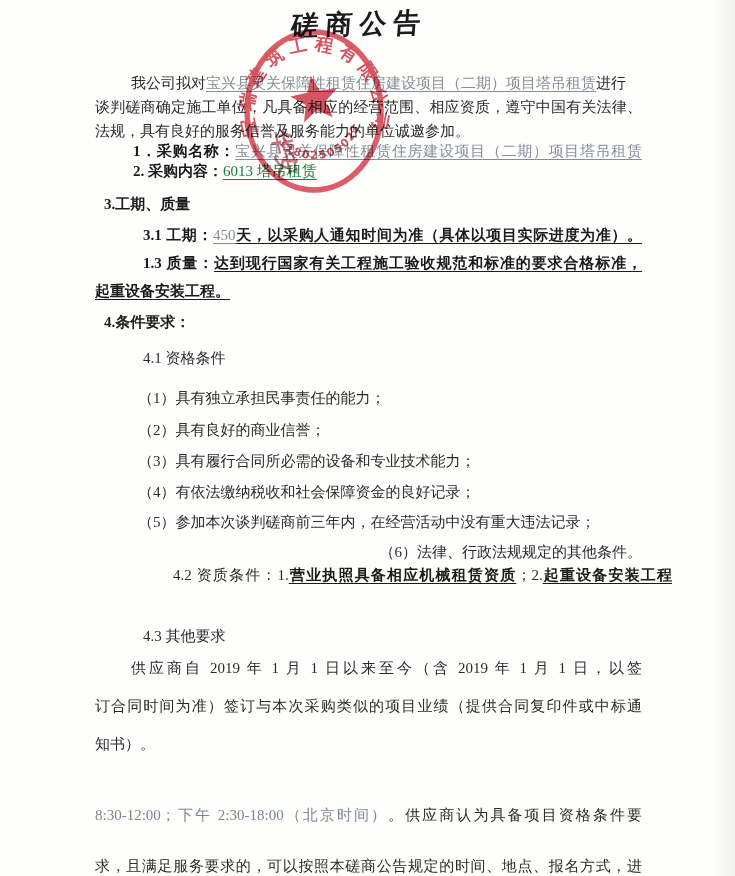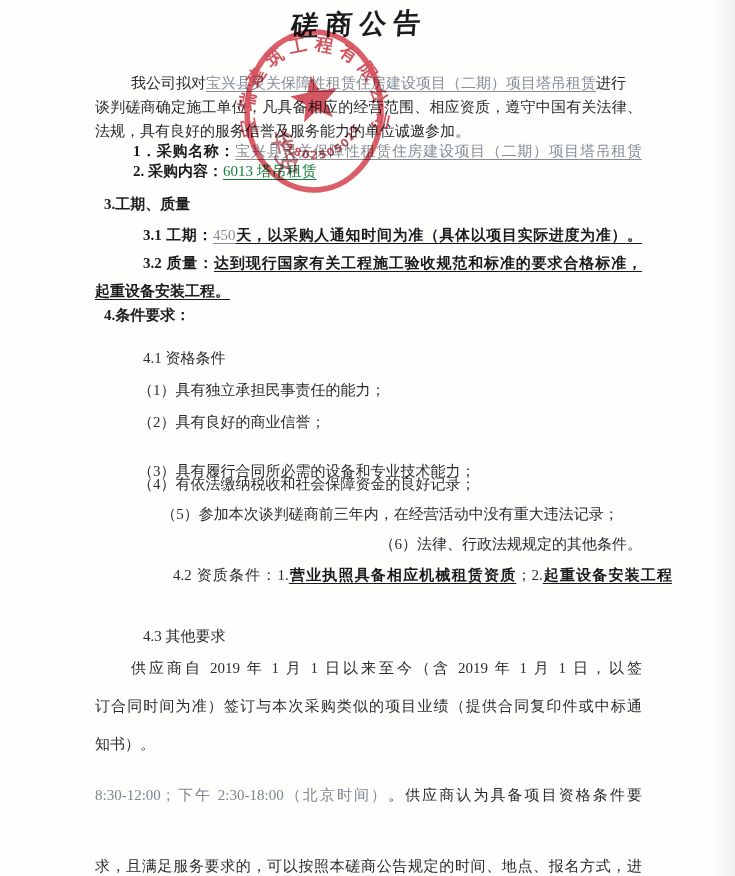--- a/index.html
+++ b/index.html
@@ -14,21 +14,21 @@
   .title{
     position:absolute;top:6px;left:0;width:735px;text-align:center;
     font-size:27px;font-weight:700;letter-spacing:7px;color:#1b1b1e;
     transform:translateX(-8px) rotate(-1.5deg) skewX(-6deg);
   }
   .ln{position:absolute;font-size:15px;line-height:22px;white-space:normal;}
   .w-full{left:95px;width:547px;}
   .w-item{left:133px;width:509px;}
   .w-head{left:104px;width:538px;}
   .w-sub{left:143px;width:499px;}
-  .w-cond{left:138px;width:504px;}
+  .w-cond{left:138px;width:504px;margin-top:8px;}
   .j{text-align:justify;text-align-last:justify;}
   .ind{text-indent:36px;}
   .b{font-weight:700;color:#1a1b1d;}
   .u{text-decoration:underline;text-underline-offset:3px;}
   .gray{color:#868d97;}
   .gray2{color:#7e858f;}
   .darkfill{color:#15803d;text-align:right;}
   .sp{}
   .stamp{
     position:absolute;left:229px;top:26px;width:170px;height:170px;
@@ -53,46 +53,46 @@
   </div>
   <div class="ln w-item" style="top:160px;">
     <span class="b">2.  采购内容：</span><span class="u darkfill">6013 塔吊租赁</span>
   </div>
 
   <div class="ln w-head b" style="top:193px;">3.工期、质量</div>
   <div class="ln w-sub j" style="top:224px;">
     <span class="b">3.1 工期：</span><span class="u gray sp">450</span><span class="u b">天，以采购人通知时间为准（具体以项目实际进度为准）。</span>
   </div>
   <div class="ln w-sub j" style="top:252px;">
-    <span class="b">3.2 质量：</span><span class="u b">达到现行国家有关工程施工验收规范和标准的要求合格标准，</span>
+    <span class="b">1.3 质量：</span><span class="u b">达到现行国家有关工程施工验收规范和标准的要求合格标准，</span>
   </div>
   <div class="ln w-full" style="top:280px;">
     <span class="u b">起重设备安装工程。</span>
   </div>
 
-  <div class="ln w-head b" style="top:304px;">4.条件要求：</div>
+  <div class="ln w-head b" style="top:311px;">4.条件要求：</div>
   <div class="ln w-sub" style="top:347px;">4.1 资格条件</div>
 
   <div class="ln w-cond" style="top:379px;">（1）具有独立承担民事责任的能力；</div>
   <div class="ln w-cond" style="top:411px;">（2）具有良好的商业信誉；</div>
-  <div class="ln w-cond" style="top:460px;">（3）具有履行合同所必需的设备和专业技术能力；</div>
+  <div class="ln w-cond" style="top:442px;">（3）具有履行合同所必需的设备和专业技术能力；</div>
   <div class="ln w-cond" style="top:473px;">（4）有依法缴纳税收和社会保障资金的良好记录；</div>
-  <div class="ln w-cond" style="top:503px;text-align:center;">（5）参加本次谈判磋商前三年内，在经营活动中没有重大违法记录；</div>
+  <div class="ln w-cond" style="top:503px;">（5）参加本次谈判磋商前三年内，在经营活动中没有重大违法记录；</div>
   <div class="ln w-cond" style="top:533px;text-align:right;">（6）法律、行政法规规定的其他条件。</div>
 
   <div class="ln w-sub j" style="top:564px;margin-left:30px;">
     <span>4.2 资质条件：</span><span>1.</span><span class="u b">营业执照具备相应机械租赁资质</span><span>；2.</span><span class="u b">起重设备安装工程</span>
   </div>
 
   <div class="ln w-sub" style="top:625px;">4.3 其他要求</div>
   <div class="ln w-full ind j" style="top:657px;">供应商自 2019 年 1 月 1 日以来至今（含 2019 年 1 月 1 日，以签</div>
   <div class="ln w-full j" style="top:695px;">订合同时间为准）签订与本次采购类似的项目业绩（提供合同复印件或中标通</div>
   <div class="ln w-full" style="top:733px;">知书）。</div>
 
-  <div class="ln w-full j" style="top:784px;">
+  <div class="ln w-full j" style="top:804px;">
     <span class="gray2">8:30-12:00；下午 2:30-18:00（北京时间）</span><span>。供应商认为具备项目资格条件要</span>
   </div>
   <div class="ln w-full j" style="top:855px;">求，且满足服务要求的，可以按照本磋商公告规定的时间、地点、报名方式，进</div>
 
   <svg class="stamp" viewBox="0 0 170 170">
     <defs>
       <path id="arcName" d="M 35,120 A 61,61 0 1 1 135,120" fill="none"></path>
       <path id="arcNum" d="M 41.5,105.3 A 48,48 0 0 0 128.5,105.3" fill="none"></path>
     </defs>
     <ellipse cx="85" cy="85" rx="67" ry="79" fill="none" stroke="#d5424f" stroke-width="5.5"></ellipse>

